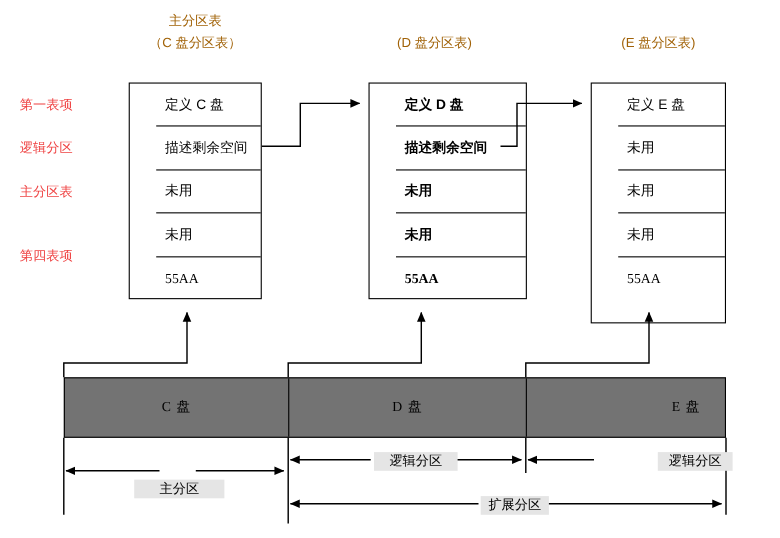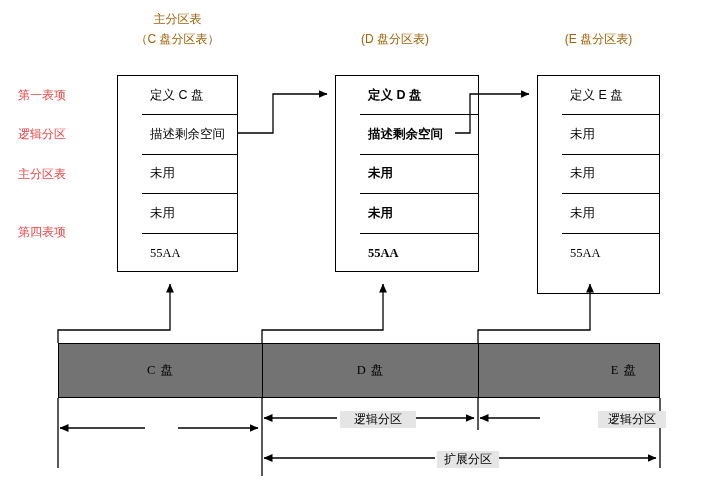--- a/index.html
+++ b/index.html
@@ -203,17 +203,18 @@
         <path d="M605,418 L656,418" marker-end="url(#arrHead)"></path>
       </g>
 
       <g>
         <path d="M264,458 L435,458" marker-start="url(#arrHeadStart)"></path>
         <path d="M490,458 L656,458" marker-end="url(#arrHead)"></path>
       </g>
     </g>
   </svg>
 
+  <div class="dimlbl" style="left:122px; top:436px; width:76px;">主分区</div>
   <div class="dimlbl" style="left:340px; top:411px; width:70px;">逻辑分区</div>
   <div class="dimlbl" style="left:598px; top:411px; width:62px;">逻辑分区</div>
   <div class="dimlbl" style="left:437px; top:451px; width:56px;">扩展分区</div>
 
 </div>
 
 </body></html>

